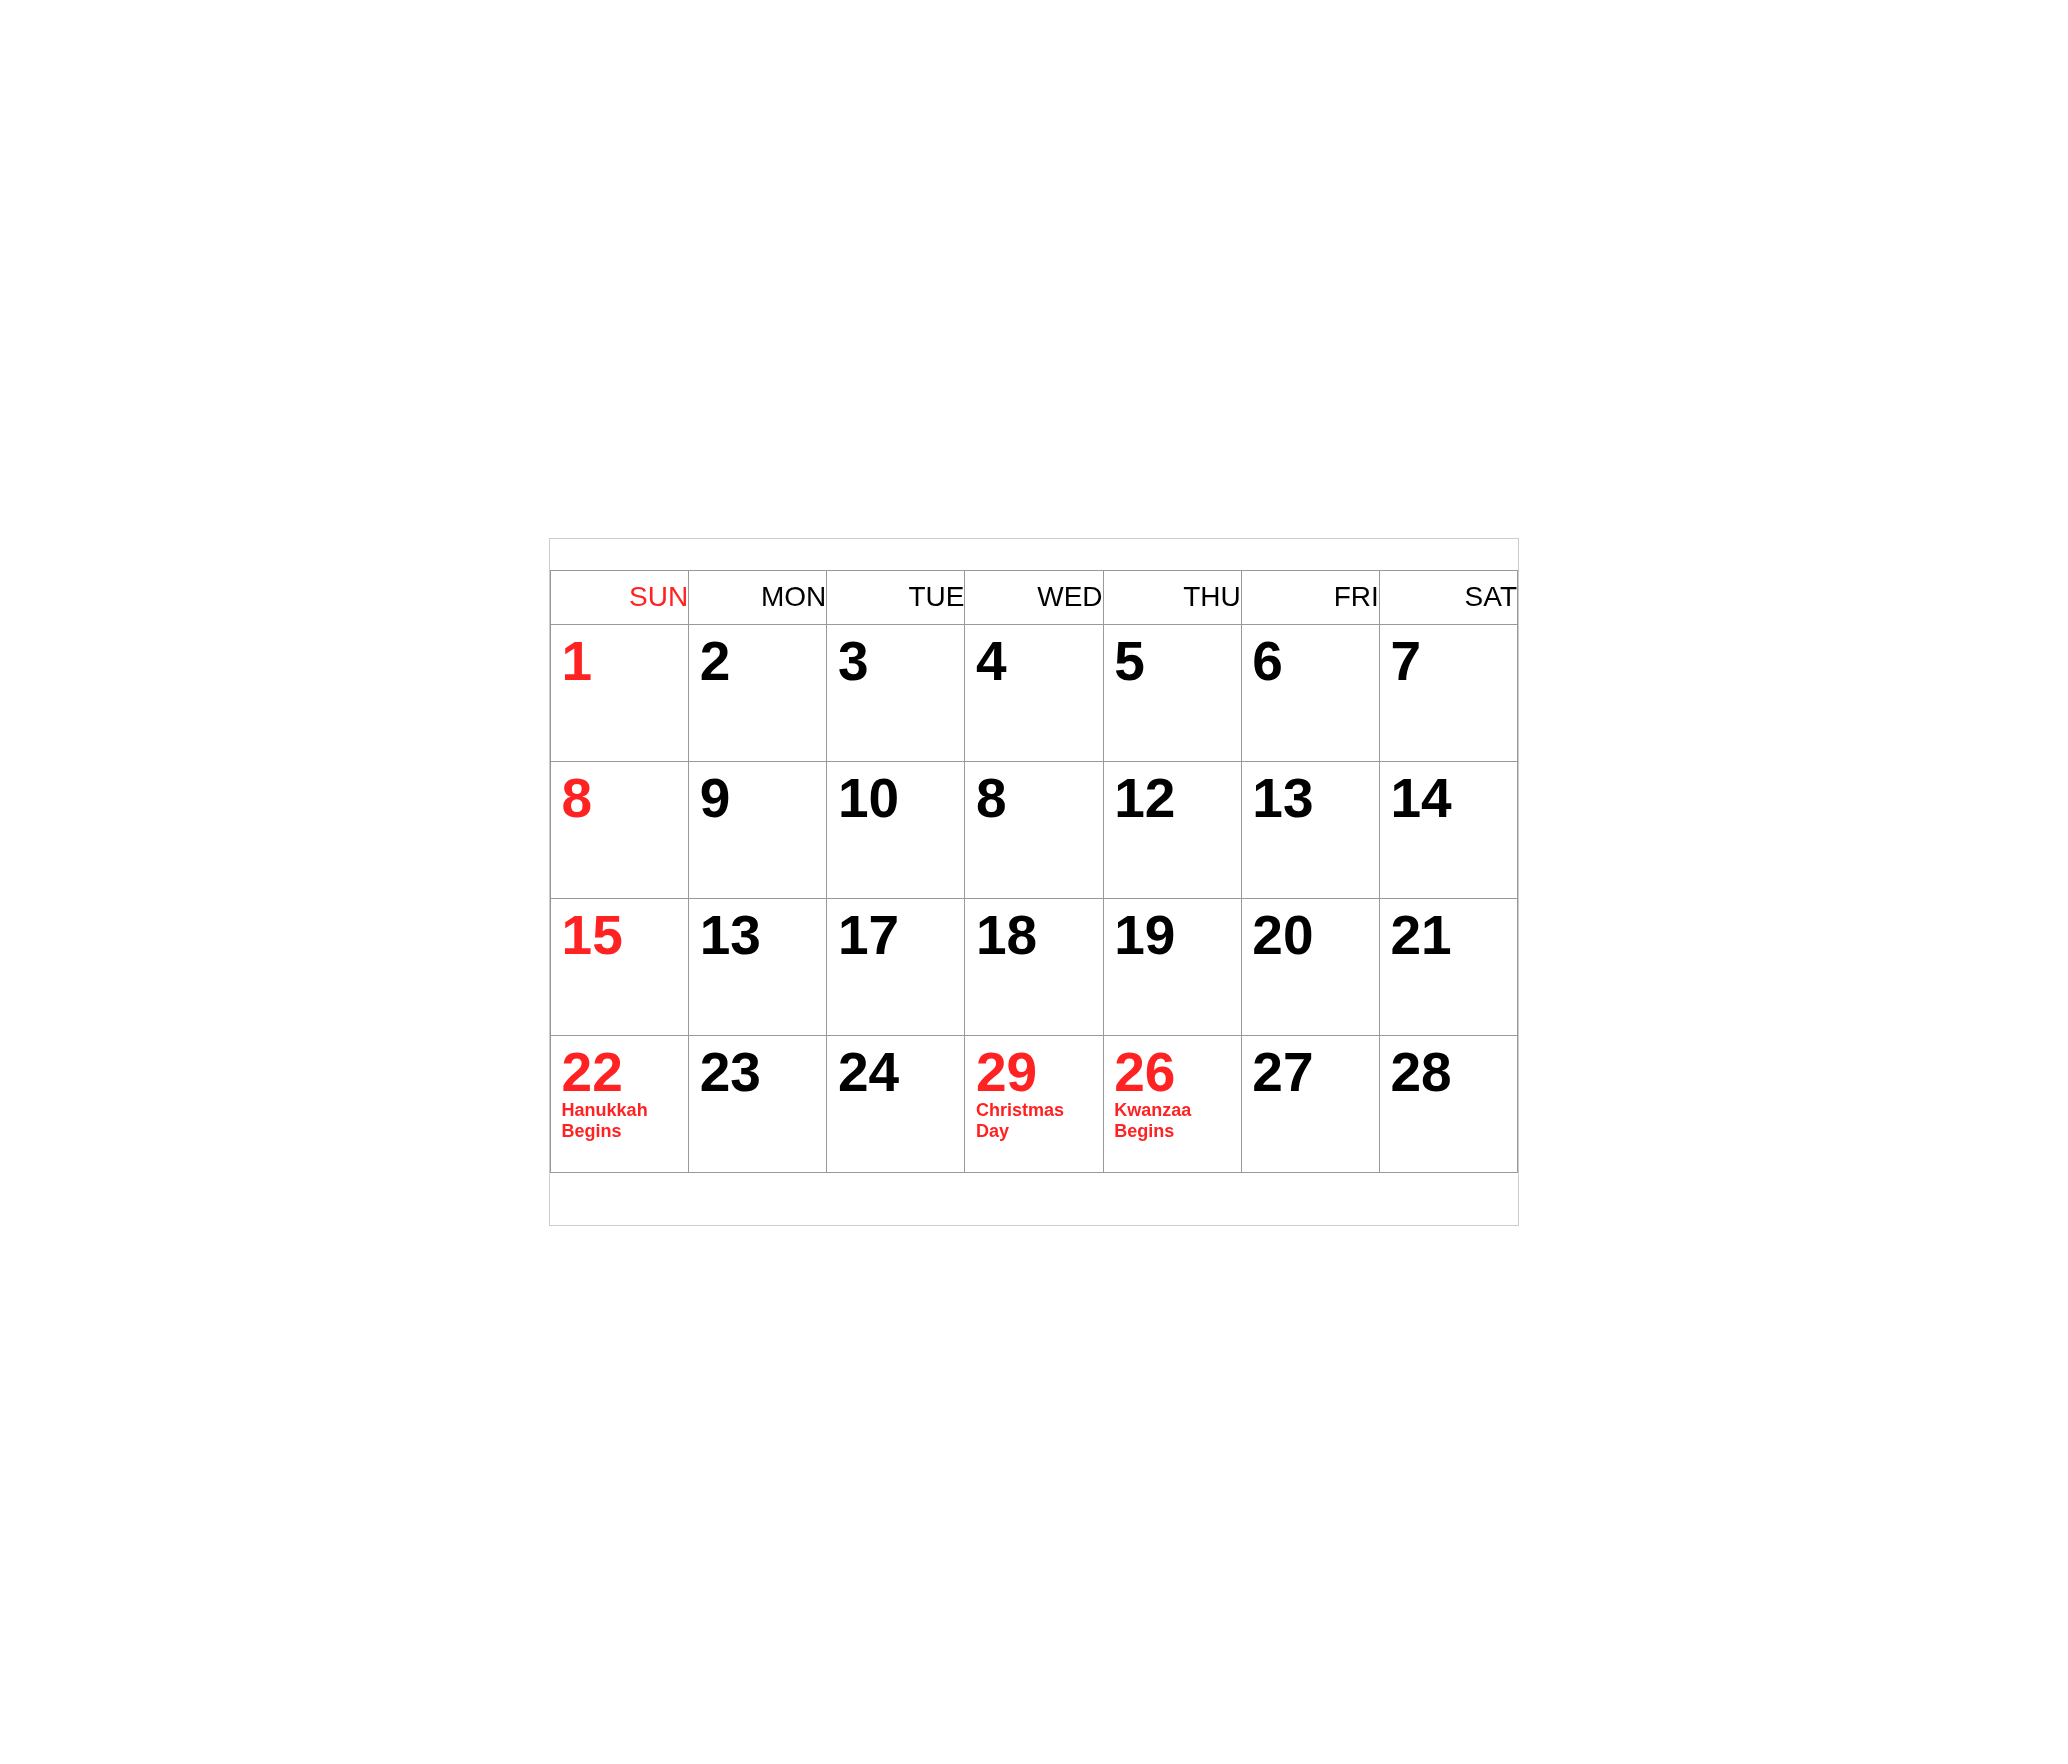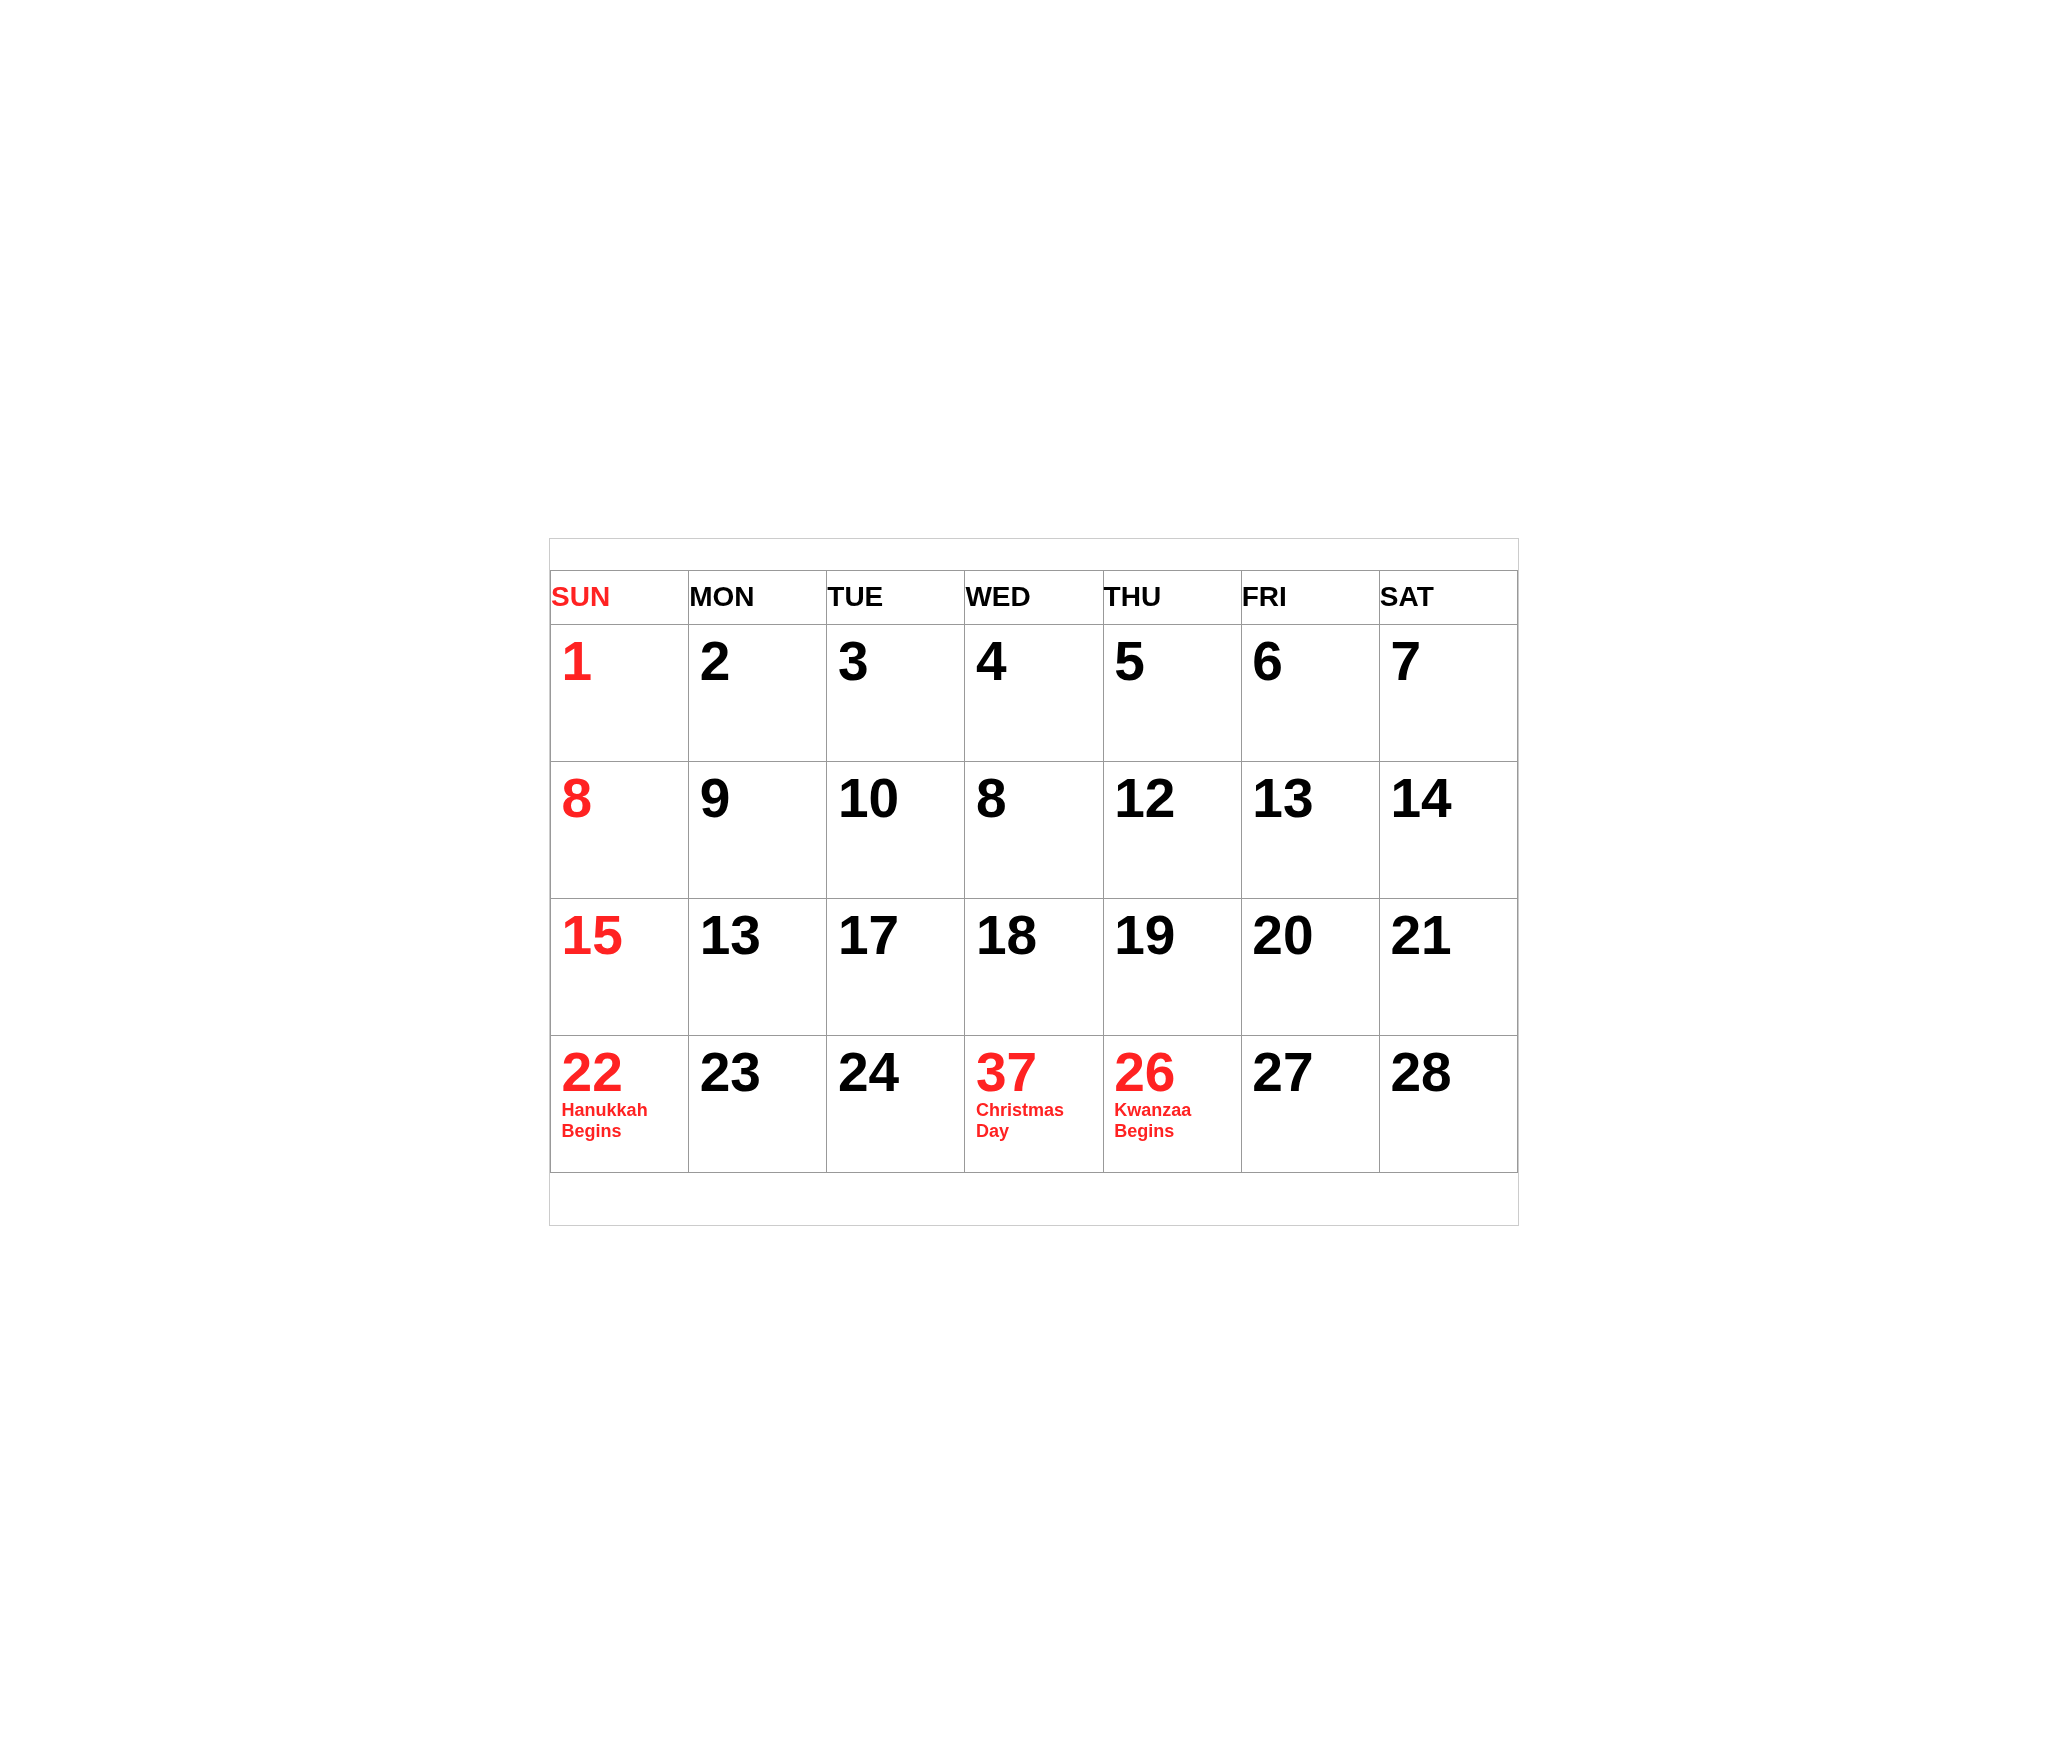--- a/index.html
+++ b/index.html
@@ -37,23 +37,23 @@
       border-collapse: collapse;
     }
 
     .calendar-grid th,
     .calendar-grid td {
       border: 0.9px solid #999;
       vertical-align: top;
     }
 
     .calendar-grid th {
-      text-align: left;
+      text-align: right;
       font-size: 28px;
-      font-weight: 700;
+      font-weight: 400;
       padding: 10.6px 0;
       color: #000;
       font-family: Arial, sans-serif;
     }
 
     .calendar-grid th.sunday {
       color: #ff2222;
     }
 
     .calendar-grid td {
@@ -194,21 +194,21 @@
             <div class="day-number sunday">22</div>
             <div class="holiday-label">Hanukkah Begins</div>
           </td>
           <td>
             <div class="day-number black">23</div>
           </td>
           <td>
             <div class="day-number black">24</div>
           </td>
           <td>
-            <div class="day-number holiday">37</div>
+            <div class="day-number holiday">29</div>
             <div class="holiday-label">Christmas Day</div>
           </td>
           <td>
             <div class="day-number holiday">26</div>
             <div class="holiday-label">Kwanzaa Begins</div>
           </td>
           <td>
             <div class="day-number black">27</div>
           </td>
           <td>

